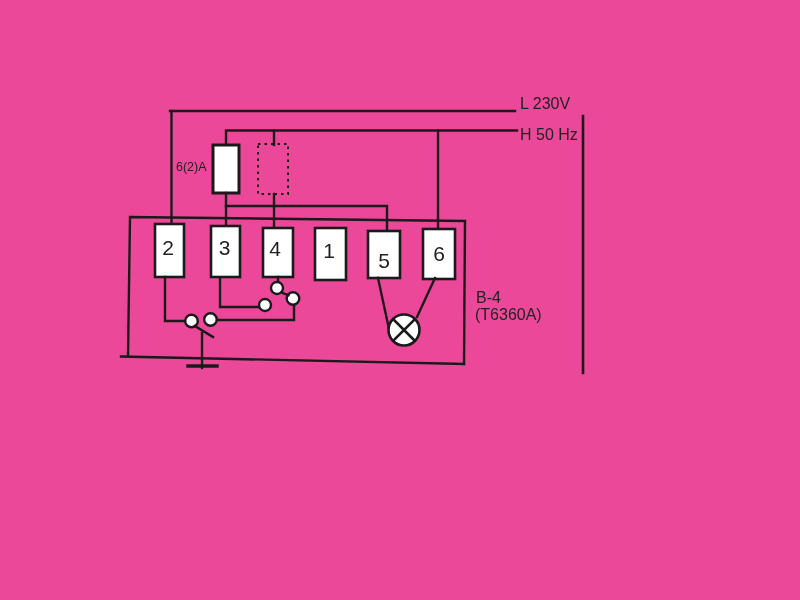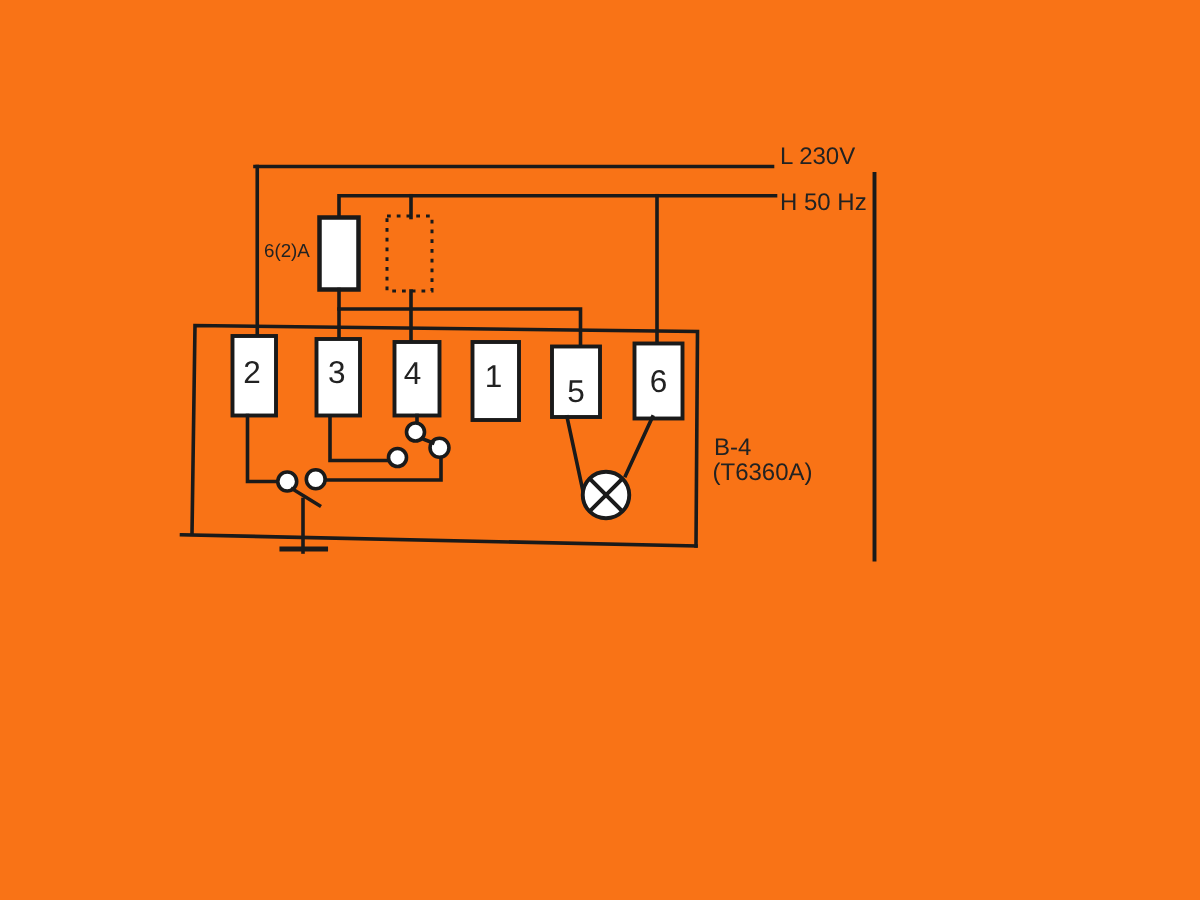--- a/index.html
+++ b/index.html
@@ -4,21 +4,21 @@
 <style>
   html, body {
     margin: 0;
     padding: 0;
     background: #ffffff;
   }
   .canvas {
     position: relative;
     width: 800px;
     height: 600px;
-    background: #f97316;
+    background: #ec4899;
     overflow: hidden;
   }
   svg {
     display: block;
   }
   svg text {
     font-family: "Liberation Sans", "DejaVu Sans", sans-serif;
   }
   .lbl-supply   { font-size: 16px; }
   .lbl-fuse     { font-size: 12.5px; }

